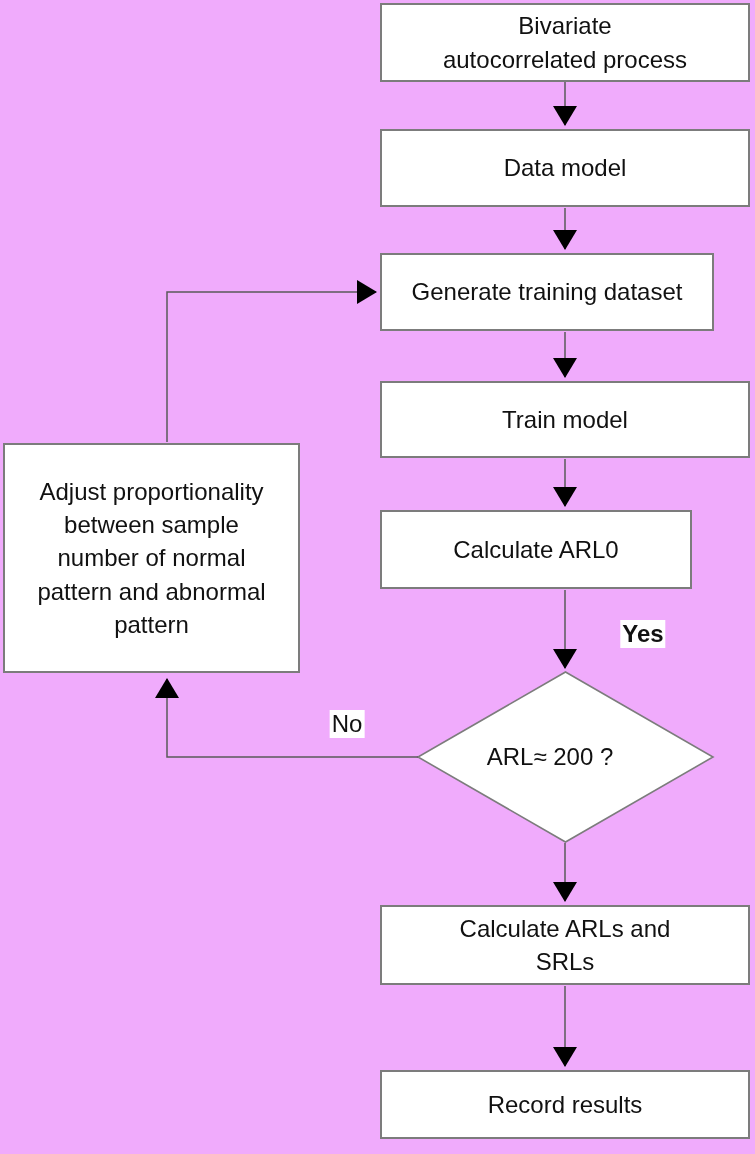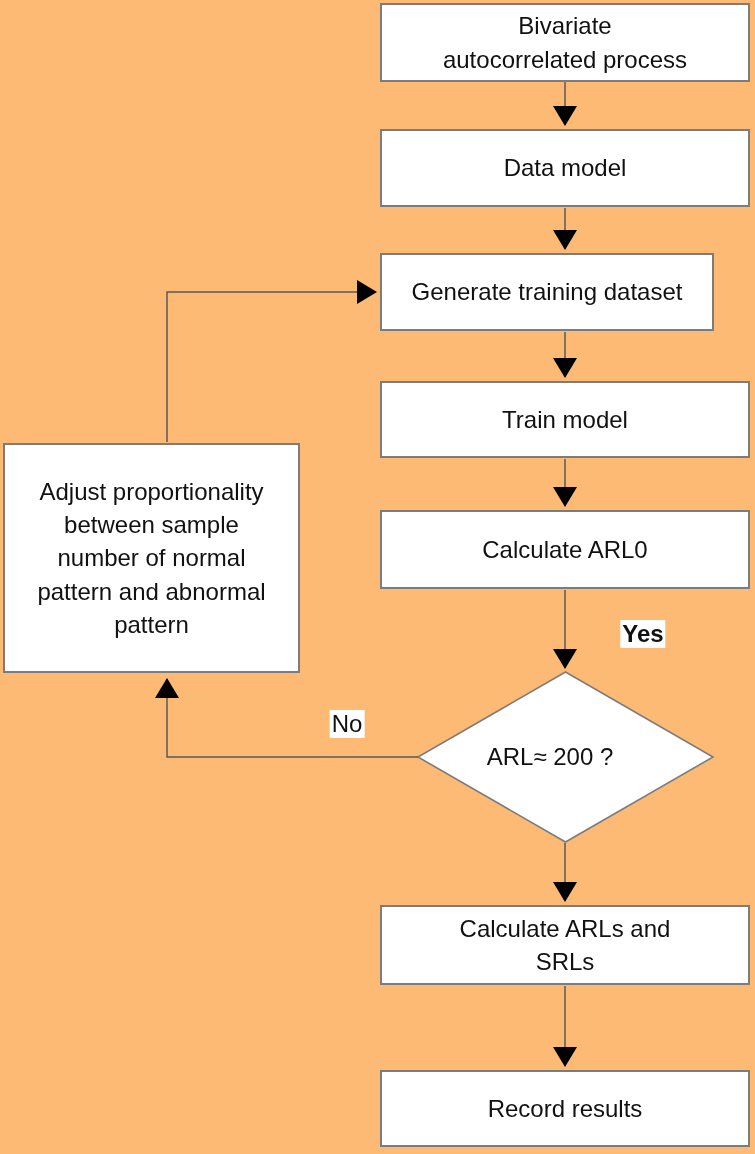--- a/index.html
+++ b/index.html
@@ -4,21 +4,21 @@
 <style>
   html, body {
     margin: 0;
     padding: 0;
     background: #ffffff;
   }
   .canvas {
     position: relative;
     width: 755px;
     height: 1154px;
-    background: #fdba74;
+    background: #f0abfc;
     font-family: "Liberation Sans", sans-serif;
     color: #111111;
     overflow: hidden;
   }
   .connector-layer {
     position: absolute;
     left: 0;
     top: 0;
     width: 755px;
     height: 1154px;
@@ -33,23 +33,23 @@
     text-align: center;
     font-size: 24px;
     line-height: 1.38;
     white-space: pre-line;
     box-sizing: border-box;
   }
   .node-bivariate { left: 380px; top: 3px;    width: 370px; height: 79px; }
   .node-dataflow  { left: 380px; top: 129px;  width: 370px; height: 78px; }
   .node-generate  { left: 380px; top: 253px;  width: 334px; height: 78px; }
   .node-train     { left: 380px; top: 381px;  width: 370px; height: 77px; }
-  .node-arl0      { left: 380px; top: 510px;  width: 370px; height: 79px; }
+  .node-arl0      { left: 380px; top: 510px;  width: 312px; height: 79px; }
   .node-arls      { left: 380px; top: 905px;  width: 370px; height: 80px; }
-  .node-record    { left: 380px; top: 1070px; width: 370px; height: 77px; }
+  .node-record    { left: 380px; top: 1070px; width: 370px; height: 69px; }
   .node-adjust    { left: 3px;   top: 443px;  width: 297px; height: 230px; }
   .decision-label {
     position: absolute;
     left: 402px;
     top: 672px;
     width: 296px;
     height: 170px;
     display: flex;
     align-items: center;
     justify-content: center;

